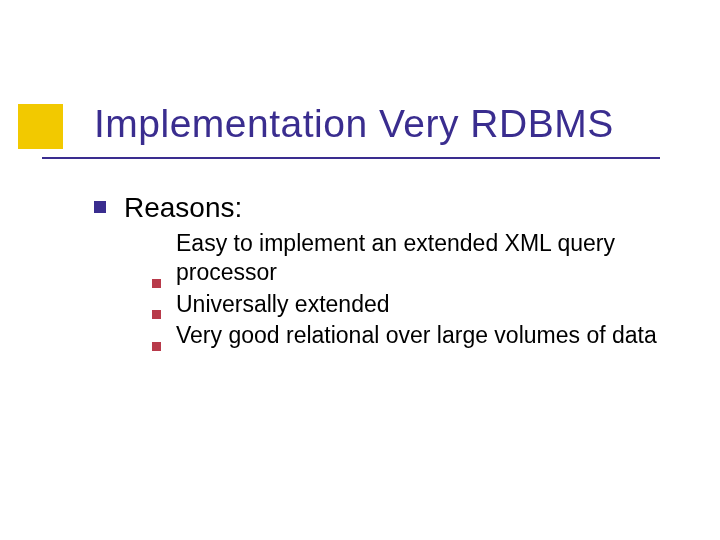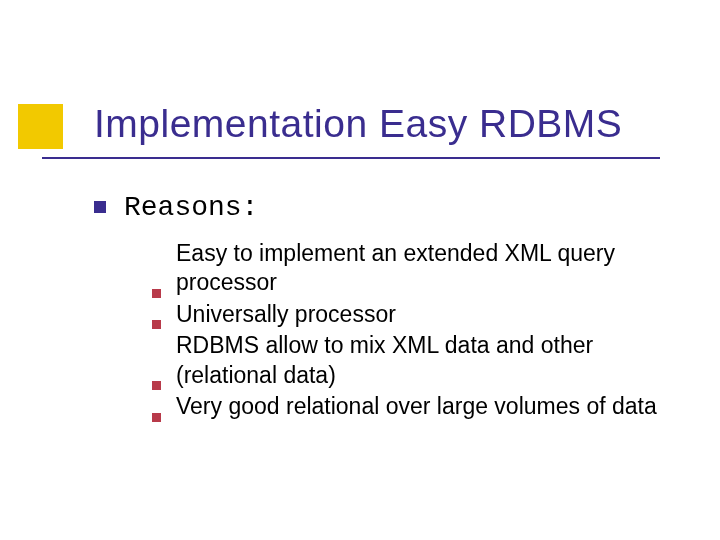--- a/index.html
+++ b/index.html
@@ -47,22 +47,21 @@
   }
   .body {
     position: absolute;
     left: 94px;
     top: 190px;
     right: 60px;
   }
   .lvl1 {
     display: flex;
     align-items: flex-start;
-    margin-bottom: 14px;
-    font-family: Liberation Mono, monospace;
+    margin-bottom: 4px;
   }
   .lvl1 .bullet {
     width: 12px;
     height: 12px;
     background: #3a2d8f;
     flex: 0 0 auto;
     margin-top: 11px;
     margin-right: 18px;
   }
   .lvl1 .text {
@@ -93,43 +92,39 @@
   }
 </style>
 </head>
 <body>
 
 <div class="slide">
 
   <div class="accent-block"></div>
 
   <div class="title-wrap">
-    <div class="title">Implementation Easy RDBMS</div>
+    <div class="title">Implementation Very RDBMS</div>
   </div>
   <div class="title-underline"></div>
 
   <div class="body">
 
     <div class="lvl1">
       <div class="bullet"></div>
       <div class="text">Reasons:</div>
     </div>
 
     <div class="lvl2-list">
       <div class="lvl2">
         <div class="bullet"></div>
         <div class="text">Easy to implement an extended XML query processor</div>
       </div>
       <div class="lvl2">
         <div class="bullet"></div>
-        <div class="text">Universally processor</div>
-      </div>
-      <div class="lvl2">
-        <div class="bullet"></div>
-        <div class="text">RDBMS allow to mix XML data and other (relational data)</div>
+        <div class="text">Universally extended</div>
       </div>
       <div class="lvl2">
         <div class="bullet"></div>
         <div class="text">Very good relational over large volumes of data</div>
       </div>
     </div>
 
   </div>
 </div>
 

